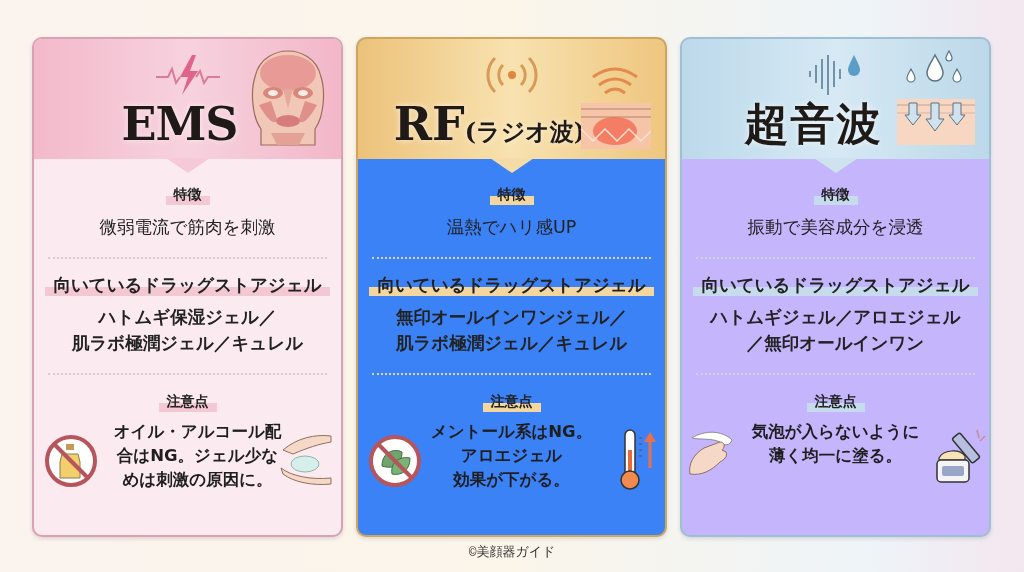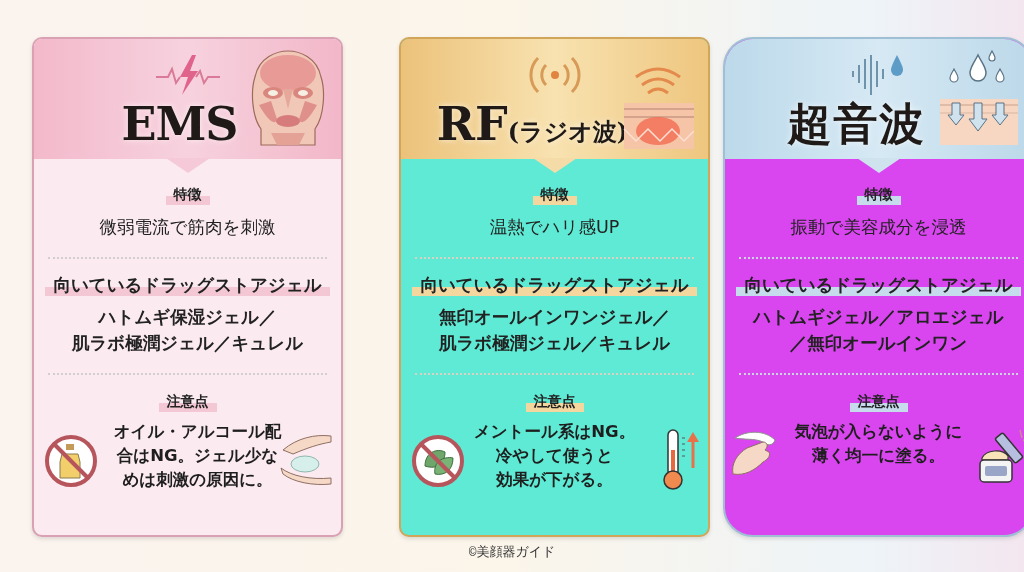--- a/index.html
+++ b/index.html
@@ -15,22 +15,22 @@
   }
   .card {
     width: 311px; height: 500px;
     border-radius: 10px;
     border: 2px solid;
     position: relative;
     overflow: hidden;
     box-shadow: 0 2px 4px rgba(0,0,0,0.12);
   }
   .card.ems { border-color: #d9a1b3; background: #fbeaf0; }
-  .card.rf { border-color: #d2a65a; background: #5eead4; margin-left: 43px; }
-  .card.us { border-color: #9fbfd4; background: #d946ef; border-radius: 30px; }
+  .card.rf { border-color: #d2a65a; background: #3b82f6; }
+  .card.us { border-color: #9fbfd4; background: #c4b5fd; }
 
   .head {
     height: 120px; position: relative;
   }
   .ems .head { background: linear-gradient(90deg, #f3b9cb 0%, #f7d2de 50%, #f2b7c9 100%); }
   .rf .head { background: linear-gradient(90deg, #ecc27a 0%, #f8e2b0 50%, #eec67f 100%); }
   .us .head { background: linear-gradient(90deg, #bcd9ea 0%, #d6e9f4 50%, #bcd8e9 100%); }
 
   .head::after {
     content: ""; position: absolute; left: 50%; bottom: -14px;
@@ -184,21 +184,21 @@
       <div class="label">注意点</div>
       <div class="caution-row">
         <svg class="c-icon-left" width="54" height="54" viewBox="0 0 54 54">
           <circle cx="27" cy="27" r="24" fill="#fff" stroke="#b7555c" stroke-width="4"></circle>
           <path d="M14,32 C14,18 26,14 34,18 C34,30 26,36 14,32 Z" fill="#6ea66b" stroke="#3f6e3d" stroke-width="1"></path>
           <path d="M24,40 C22,28 32,22 42,24 C42,36 34,42 24,40 Z" fill="#79b476" stroke="#3f6e3d" stroke-width="1"></path>
           <line x1="10" y1="10" x2="44" y2="44" stroke="#b7555c" stroke-width="4"></line>
         </svg>
         <div class="caution-text">
           <div>メントール系はNG。</div>
-          <div>冷やして使うと</div>
+          <div>アロエジェル</div>
           <div>効果が下がる。</div>
         </div>
         <svg class="c-icon-right" width="40" height="64" viewBox="0 0 40 64">
           <rect x="8" y="2" width="10" height="46" rx="5" fill="#fff" stroke="#333" stroke-width="1.5"></rect>
           <rect x="11" y="22" width="4" height="28" fill="#e66a3d"></rect>
           <circle cx="13" cy="52" r="9" fill="#f08a4f" stroke="#333" stroke-width="1.5"></circle>
           <line x1="22" y1="10" x2="25" y2="10" stroke="#555" stroke-width="1"></line>
           <line x1="22" y1="16" x2="25" y2="16" stroke="#555" stroke-width="1"></line>
           <line x1="22" y1="22" x2="25" y2="22" stroke="#555" stroke-width="1"></line>
           <line x1="22" y1="28" x2="25" y2="28" stroke="#555" stroke-width="1"></line>

